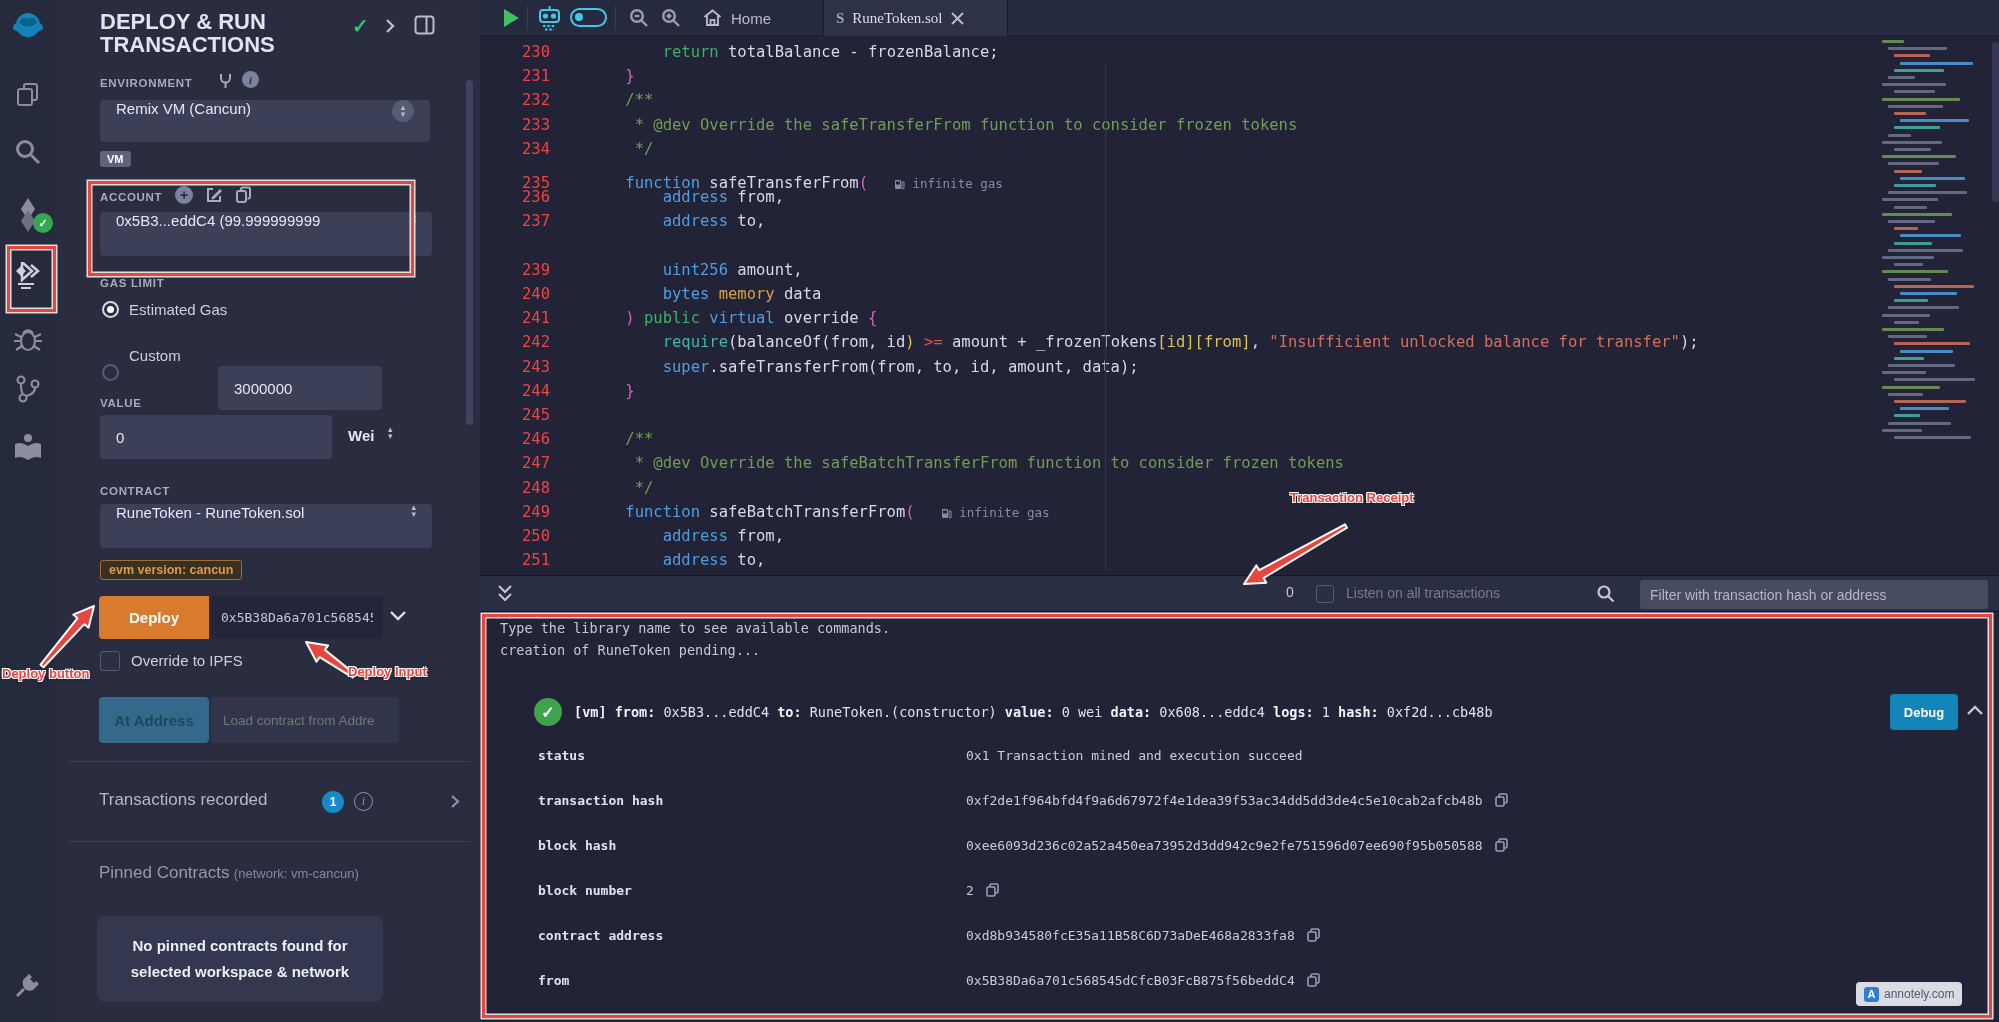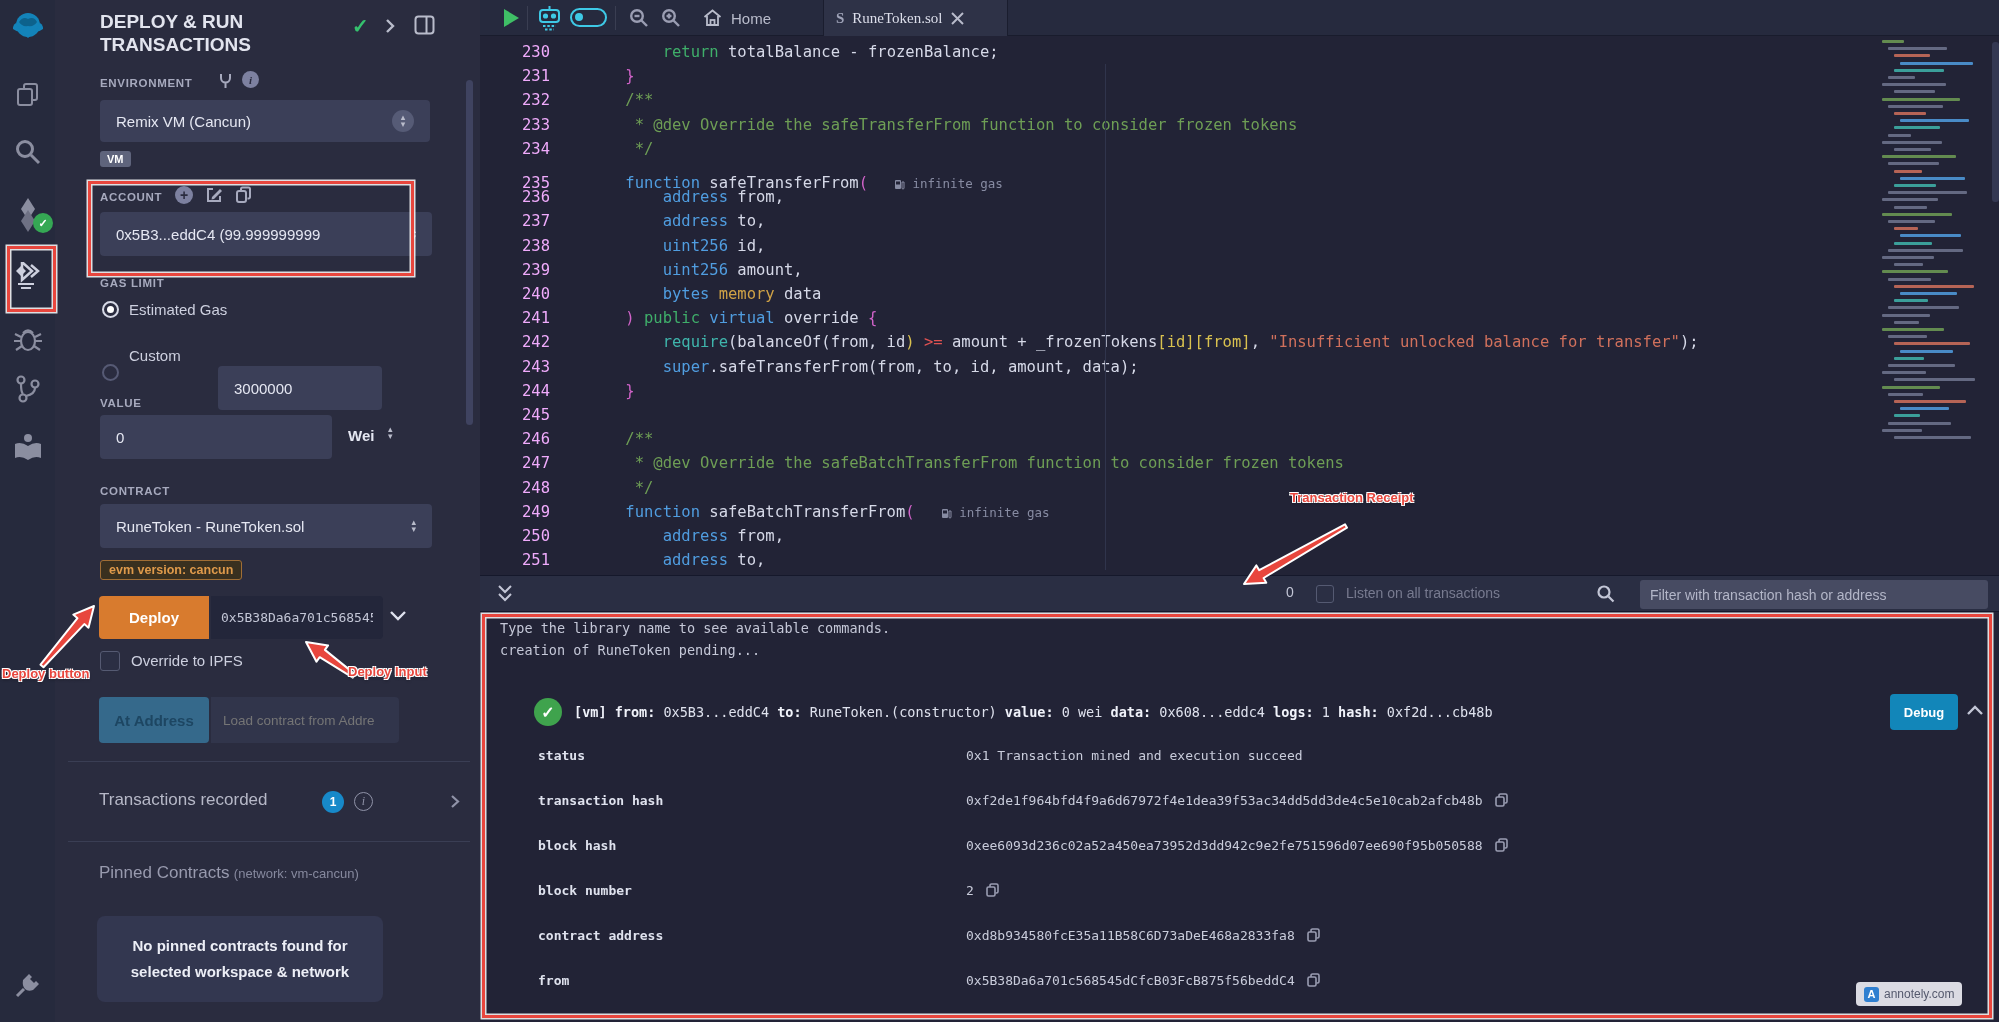--- a/index.html
+++ b/index.html
@@ -7,23 +7,23 @@
   .abs{position:absolute;}
   .mono{font-family:"DejaVu Sans Mono",monospace;}
 
   
   #rail{left:0;top:0;width:55px;height:1022px;background:#262a3d;border-right:1px solid #1a1d2e;}
   .rail-ic{position:absolute;left:0;width:55px;display:flex;justify-content:center;color:#8b8ea0;}
   .rail-ic svg{display:block;}
 
   
   #panel{left:55px;top:0;width:425px;height:1022px;background:#2a2c3f;border-right:1px solid #1a1d2e;}
-  .p-title{left:45px;top:10px;width:230px;font-size:19px;font-weight:bold;color:#e2e4ee;line-height:23px;}
+  .p-title{left:45px;top:10px;width:230px;font-size:22px;font-weight:bold;color:#e2e4ee;line-height:23px;}
   .p-label{font-size:11.5px;letter-spacing:.06em;color:#a7aabe;font-weight:bold;}
-  .sel{background:#3b3f58;border-radius:4px;color:#e5e7f2;font-size:15px;display:flex;align-items:center;padding:0 16px;justify-content:space-between;}
+  .sel{background:#3b3f58;border-radius:4px;color:#e5e7f2;font-size:15px;display:flex;align-items:flex-start;padding:0 16px;justify-content:space-between;}
   .stepper{display:flex;flex-direction:column;line-height:7px;font-size:9px;color:#b9bccb;}
   .badge-vm{display:inline-block;background:#5f647c;color:#fff;font-size:11px;font-weight:bold;border-radius:3px;padding:2px 7px;}
   .radio{width:17px;height:17px;border-radius:50%;border:2px solid #565a74;box-sizing:border-box;position:relative;}
   .radio.on{border-color:#d6d9e6;}
   .radio.on::after{content:"";position:absolute;left:3px;top:3px;width:7px;height:7px;border-radius:50%;background:#fff;}
   .cb{width:20px;height:20px;background:#2b2f44;border:1px solid #555a72;border-radius:3px;box-sizing:border-box;}
   .field{background:#3b3f58;border:none;border-radius:4px;color:#e5e7f2;font-size:15px;padding:0 16px;outline:none;}
   .evm-badge{display:inline-block;border:1px solid #a06e35;background:#39301f;color:#df9a4b;font-size:12.5px;font-weight:bold;border-radius:3px;padding:2px 8px;}
   .btn-deploy{background:#d87b2e;border:none;border-radius:4px 0 0 4px;color:#fff;font-weight:bold;font-size:15px;cursor:pointer;}
   .btn-ataddr{background:#35698b;border:none;border-radius:4px;color:#1d4662;font-weight:bold;font-size:15px;}
@@ -36,21 +36,21 @@
   
   #topbar{left:480px;top:0;width:1519px;height:36px;background:#262a3e;border-bottom:1px solid #191c2d;box-sizing:border-box;}
   .tb-div{position:absolute;top:6px;width:1px;height:24px;background:#3a3e52;}
   .tab{position:absolute;top:0;height:36px;background:#2e3247;border-left:1px solid #1a1d2e;border-right:1px solid #1a1d2e;display:flex;align-items:center;box-sizing:border-box;padding:0 12px;gap:8px;}
   .tab-label{font-size:15px;color:#dcdeea;font-family:Liberation Serif, serif;}
   .home-tab{position:absolute;top:0;height:36px;display:flex;align-items:center;gap:9px;color:#b9bccb;font-size:15px;}
 
   
   #editor{left:480px;top:36px;width:1519px;height:539px;background:#222336;overflow:hidden;}
   .code-line{position:absolute;left:480px;height:24px;width:1519px;white-space:pre;font-family:"DejaVu Sans Mono",monospace;font-size:15.5px;line-height:24px;}
-  .ln{position:absolute;left:0;width:70px;text-align:right;color:#f0abfc;}
+  .ln{position:absolute;left:0;width:70px;text-align:right;color:#ef4444;}
   .code{position:absolute;left:108px;}
   .tk-w{color:#d6d9e8}.tk-kb{color:#509de0}.tk-kg{color:#3fae6a}.tk-cmt{color:#6e9e55}
   .tk-str{color:#d0705c}.tk-teal{color:#3fb5ac}.tk-gold{color:#d0a246}.tk-pink{color:#d163c9}
   .tk-red{color:#e05252}.tk-yel{color:#d9c14f}
   .gas-ann{color:#878ba2;font-size:12.5px;margin-left:26px;}
   .indent-guide{left:625px;width:1px;background:#30344c;}
   #minimap{left:1882px;top:40px;width:106px;height:406px;}
   .mm-row{position:absolute;height:3px;border-radius:1px;opacity:.85;}
 
   
@@ -323,21 +323,20 @@
       <div class="code-line" style="top: 52.4px; left: 0px;"><span class="ln">232</span><span class="code"><span class="tk-w">    </span><span class="tk-cmt">/**</span></span></div>
       <div class="code-line" style="top: 76.6px; left: 0px;"><span class="ln">233</span><span class="code"><span class="tk-cmt">     * @dev Override the safeTransferFrom function to consider frozen tokens</span></span></div>
       <div class="code-line" style="top: 100.8px; left: 0px;"><span class="ln">234</span><span class="code"><span class="tk-cmt">     */</span></span></div>
       <div class="code-line" style="top: 108px; left: 0px; margin-top: 27px;"><span class="ln">235</span><span class="code"><span class="tk-w">    </span><span class="tk-kb">function</span><span class="tk-w"> safeTransferFrom</span><span class="tk-pink">(</span><span class="gas-ann"><svg width="11" height="13" viewBox="0 0 11 13" style="vertical-align:-2px">
               <rect x="1" y="3" width="6" height="9" rx="1" fill="#878ba2"></rect>
               <rect x="2" y="4.5" width="4" height="3" fill="#222336"></rect>
               <path d="M8 5 h2 v6 a1 1 0 0 1 -2 0z" fill="none" stroke="#878ba2"></path>
             </svg> infinite gas</span></span></div>
       <div class="code-line" style="top: 149.2px; left: 0px;"><span class="ln">236</span><span class="code"><span class="tk-w">        </span><span class="tk-kb">address</span><span class="tk-w"> from,</span></span></div>
       <div class="code-line" style="top: 173.4px; left: 0px;"><span class="ln">237</span><span class="code"><span class="tk-w">        </span><span class="tk-kb">address</span><span class="tk-w"> to,</span></span></div>
-      <div class="code-line" style="top: 197.6px; left: 0px;"><span class="ln">238</span><span class="code"><span class="tk-w">        </span><span class="tk-kb">uint256</span><span class="tk-w"> id,</span></span></div>
       <div class="code-line" style="top: 221.8px; left: 0px;"><span class="ln">239</span><span class="code"><span class="tk-w">        </span><span class="tk-kb">uint256</span><span class="tk-w"> amount,</span></span></div>
       <div class="code-line" style="top: 246px; left: 0px;"><span class="ln">240</span><span class="code"><span class="tk-w">        </span><span class="tk-kb">bytes</span><span class="tk-w"> </span><span class="tk-gold">memory</span><span class="tk-w"> data</span></span></div>
       <div class="code-line" style="top: 270.2px; left: 0px;"><span class="ln">241</span><span class="code"><span class="tk-w">    </span><span class="tk-pink">)</span><span class="tk-w"> </span><span class="tk-kg">public</span><span class="tk-w"> </span><span class="tk-kb">virtual</span><span class="tk-w"> override </span><span class="tk-pink">{</span></span></div>
       <div class="code-line" style="top: 294.4px; left: 0px;"><span class="ln">242</span><span class="code"><span class="tk-w">        </span><span class="tk-teal">require</span><span class="tk-w">(balanceOf(from, id</span><span class="tk-yel">)</span><span class="tk-w"> </span><span class="tk-red">&gt;=</span><span class="tk-w"> amount + _frozenTokens</span><span class="tk-yel">[id][from]</span><span class="tk-w">, </span><span class="tk-str">"Insufficient unlocked balance for transfer"</span><span class="tk-w">);</span></span></div>
       <div class="code-line" style="top: 318.6px; left: 0px;"><span class="ln">243</span><span class="code"><span class="tk-w">        </span><span class="tk-kb">super</span><span class="tk-w">.safeTransferFrom(from, to, id, amount, data);</span></span></div>
       <div class="code-line" style="top: 342.8px; left: 0px;"><span class="ln">244</span><span class="code"><span class="tk-w">    </span><span class="tk-pink">}</span></span></div>
       <div class="code-line" style="top: 367px; left: 0px;"><span class="ln">245</span><span class="code"></span></div>
       <div class="code-line" style="top: 391.2px; left: 0px;"><span class="ln">246</span><span class="code"><span class="tk-w">    </span><span class="tk-cmt">/**</span></span></div>
       <div class="code-line" style="top: 415.4px; left: 0px;"><span class="ln">247</span><span class="code"><span class="tk-cmt">     * @dev Override the safeBatchTransferFrom function to consider frozen tokens</span></span></div>
       <div class="code-line" style="top: 439.6px; left: 0px;"><span class="ln">248</span><span class="code"><span class="tk-cmt">     */</span></span></div>

